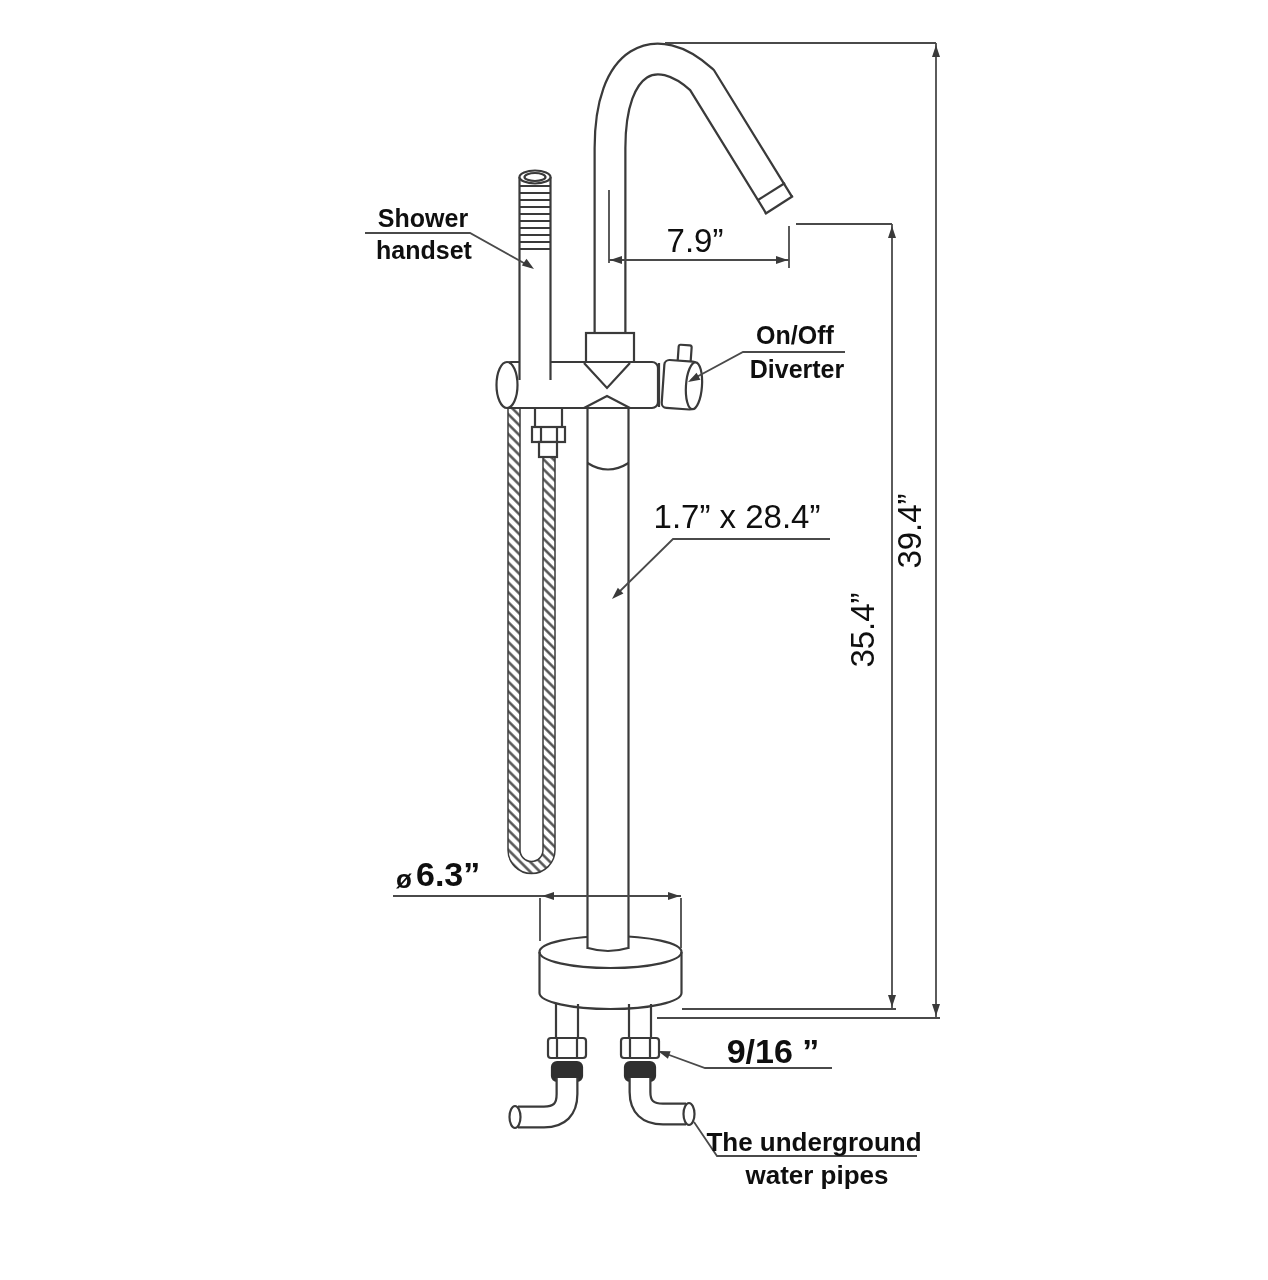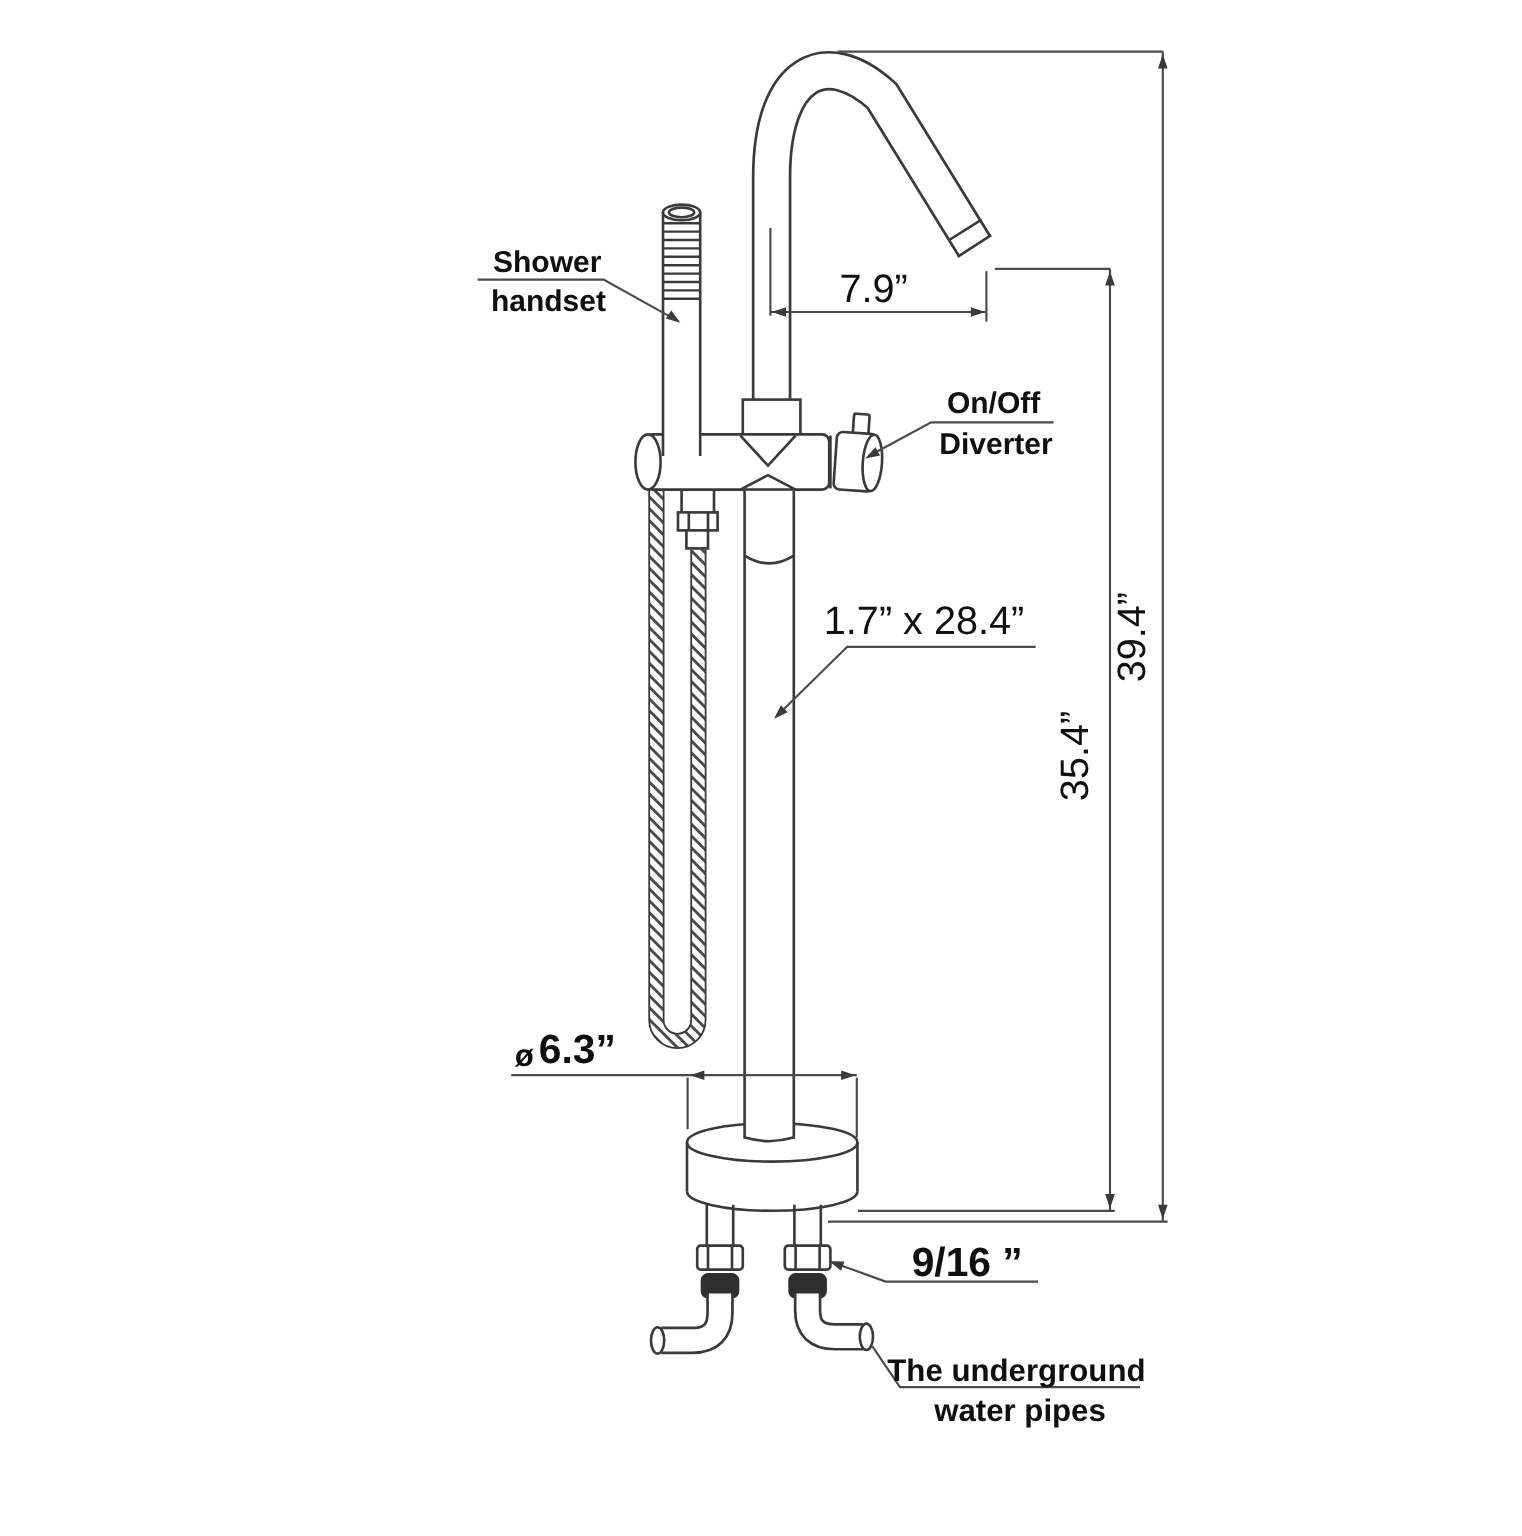--- a/index.html
+++ b/index.html
@@ -8,21 +8,20 @@
     --txt:#0f0f0f;
     --bg:#ffffff;
   }
   html,body{margin:0;padding:0;background:var(--bg);}
   .canvas{
     position:relative;
     width:1196px;height:1280px;
     background:var(--bg);
     overflow:hidden;
     font-family:"Liberation Sans",sans-serif;
-    padding-left:33px;
   }
   svg{display:block;}
   text{fill:var(--txt);font-family:"Liberation Sans",sans-serif;}
   .lbl{font-size:25px;font-weight:700;}
   .lbl-lg{font-size:26px;font-weight:700;}
   .dim{font-size:33px;font-weight:400;}
   .dim-b{font-size:34px;font-weight:700;}
   .dim-sym{font-size:26px;font-weight:700;}
   .mid{text-anchor:middle;}
 </style>

